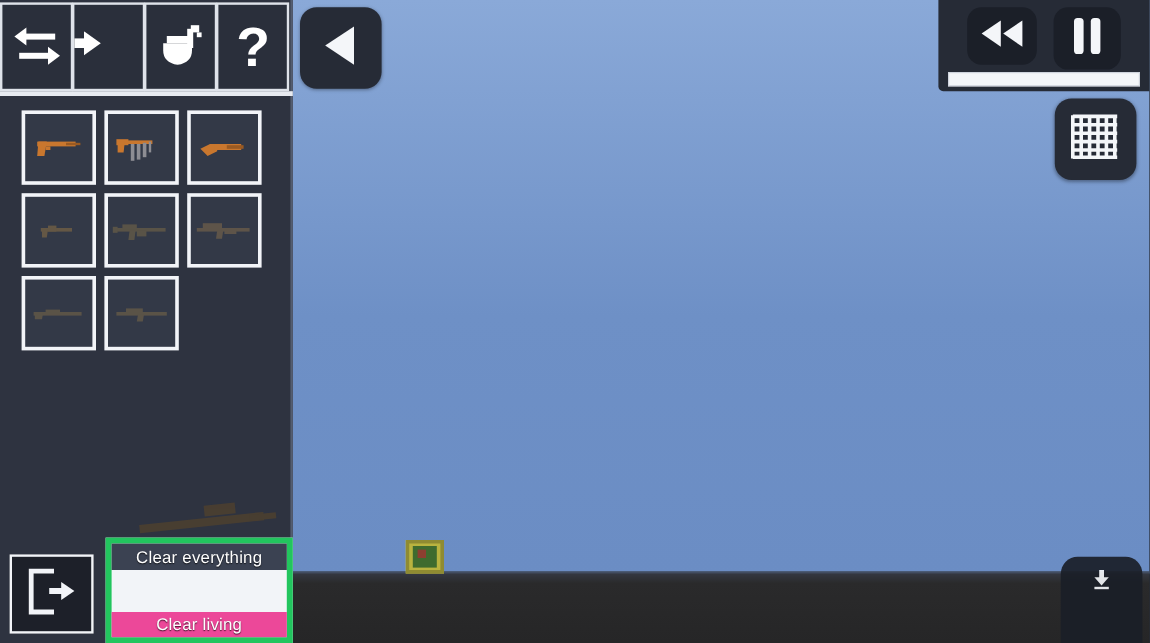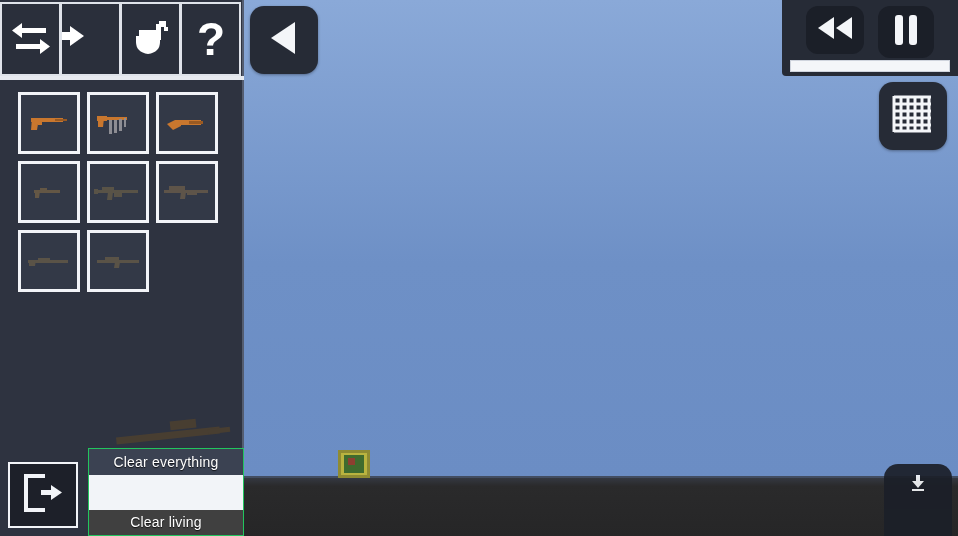--- a/index.html
+++ b/index.html
@@ -108,36 +108,36 @@
     border:2px solid #f2f4f8;
     background:#1d2029;
     display:flex; align-items:center; justify-content:center;
     cursor:pointer;
   }
 
   
   #clear-stack {
     position:absolute; left:88px; top:448px;
     width:156px; height:88px;
-    border:1px solid #22c55e;
+    border:5px solid #22c55e;
     background:#f2f4f8;
     display:flex; flex-direction:column; gap:3px;
     padding:0;
   }
   .clear-btn {
     flex:1;
     display:flex; align-items:center; justify-content:center;
     color:#ffffff;
     font-size:14px;
     letter-spacing:.2px;
     cursor:pointer;
     text-shadow:0 1px 1px rgba(0,0,0,.75);
   }
   #clear-everything { background:#3b4252; }
-  #clear-living     { background:#404040;margin-top:32px; }
+  #clear-living     { background:#ec4899;margin-top:32px; }
 
   
   .round-btn {
     position:absolute;
     background:#262b36;
     border-radius:14px;
     display:flex; align-items:center; justify-content:center;
     cursor:pointer;
     box-shadow:0 1px 3px rgba(0,0,0,.35);
   }

